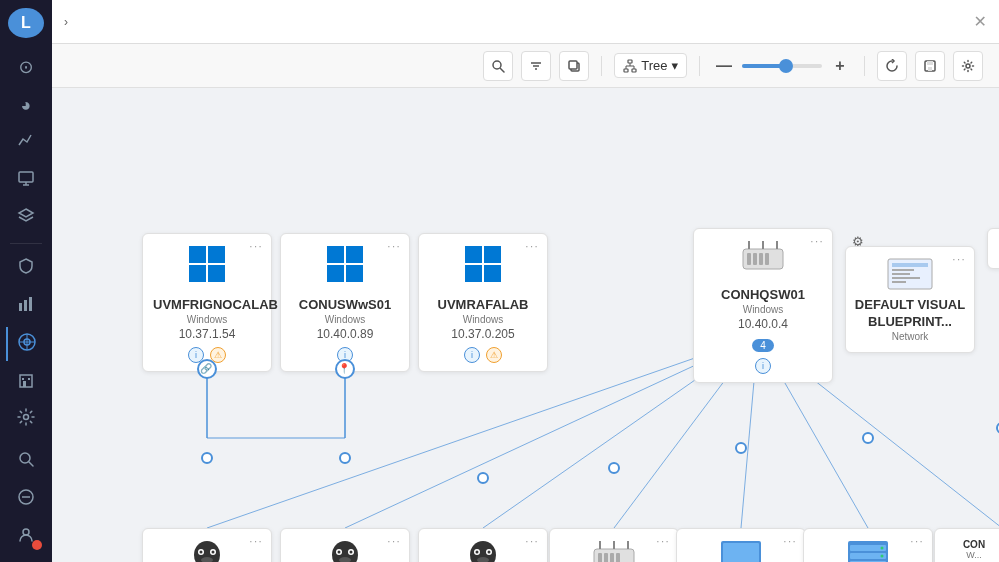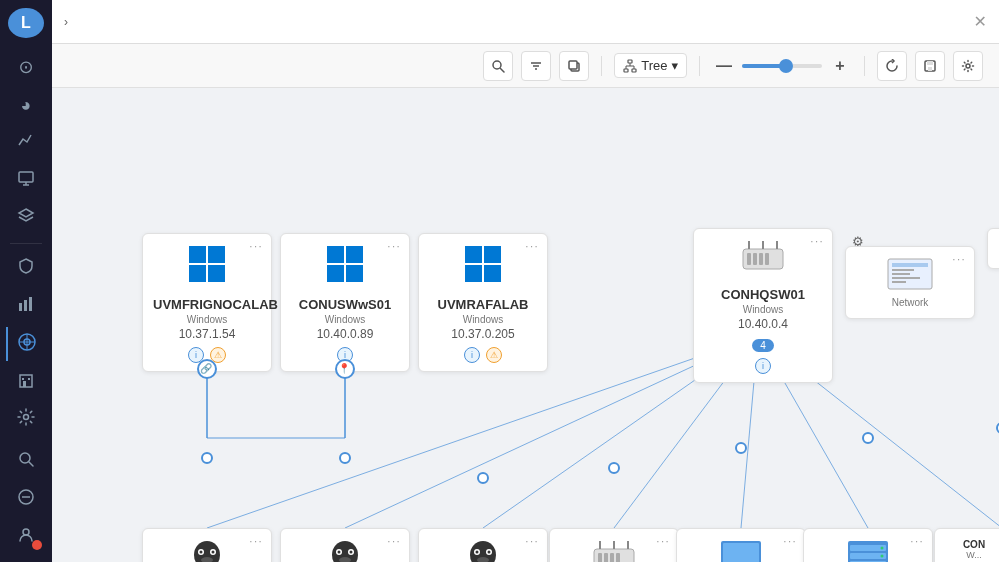--- a/index.html
+++ b/index.html
@@ -610,20 +610,21 @@
       <div style="position:relative;display:flex;justify-content:center;margin-bottom:4px;">
         <svg width="48" height="38" viewBox="0 0 48 38">
             <rect x="2" y="4" width="44" height="30" rx="2" fill="#e8f0fe" stroke="#aaa" stroke-width="1"></rect>
             <rect x="6" y="8" width="36" height="4" fill="#4a90d9" opacity="0.4"></rect>
             <rect x="6" y="14" width="22" height="2" fill="#aaa"></rect>
             <rect x="6" y="18" width="18" height="2" fill="#aaa"></rect>
             <rect x="6" y="22" width="28" height="2" fill="#aaa"></rect>
             <rect x="6" y="26" width="14" height="2" fill="#aaa"></rect>
           </svg>
       </div>
+      <div class="node-name">DEFAULT VISUAL BLUEPRINT...</div>
       <div class="node-type">Network</div>
     </div>
 
     <div class="partial-card" style="left:935px;top:140px;overflow:hidden;width:64px;">
       <div style="font-size:10px;font-weight:bold;color:#333;">FAB</div>
       <div style="font-size:9px;color:#777;">W...</div>
     </div>
 
     <div class="node-card" style="left:90px; top:440px;">
       <div class="node-menu">···</div>

